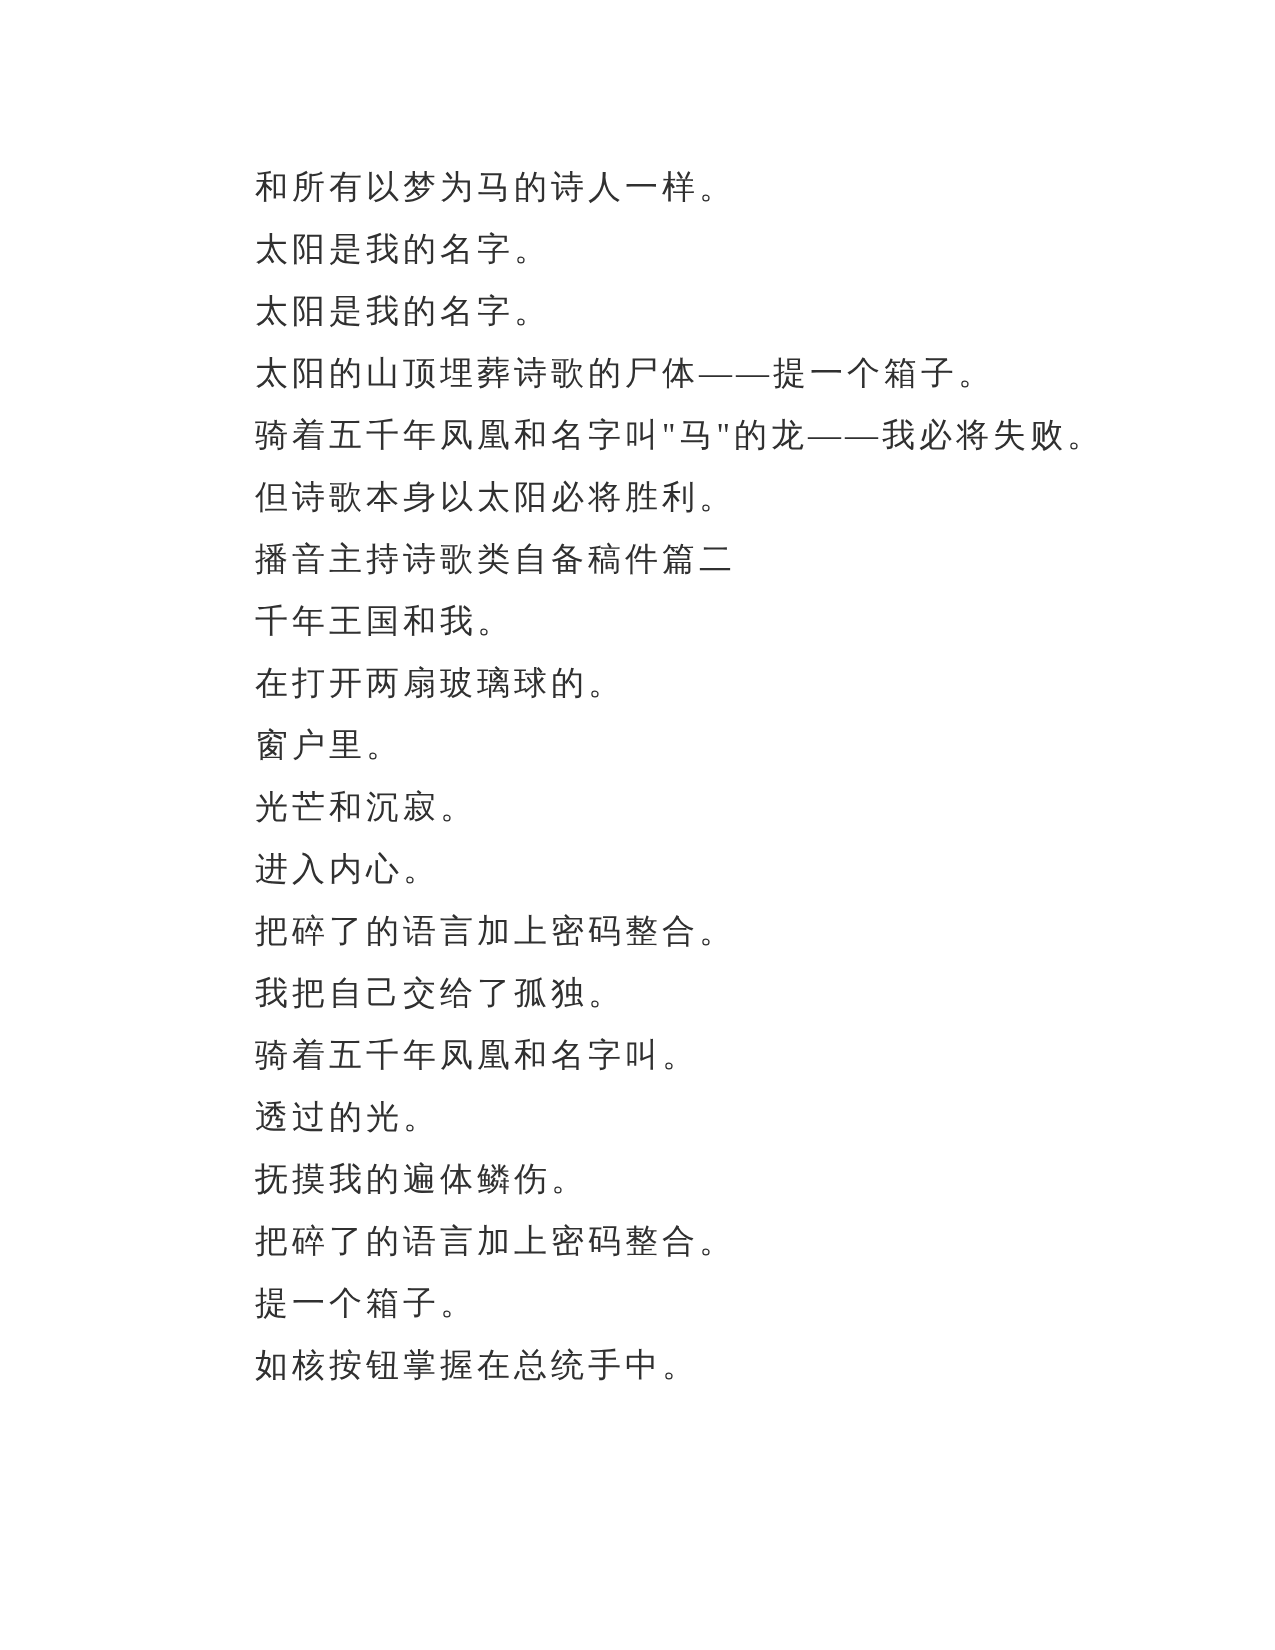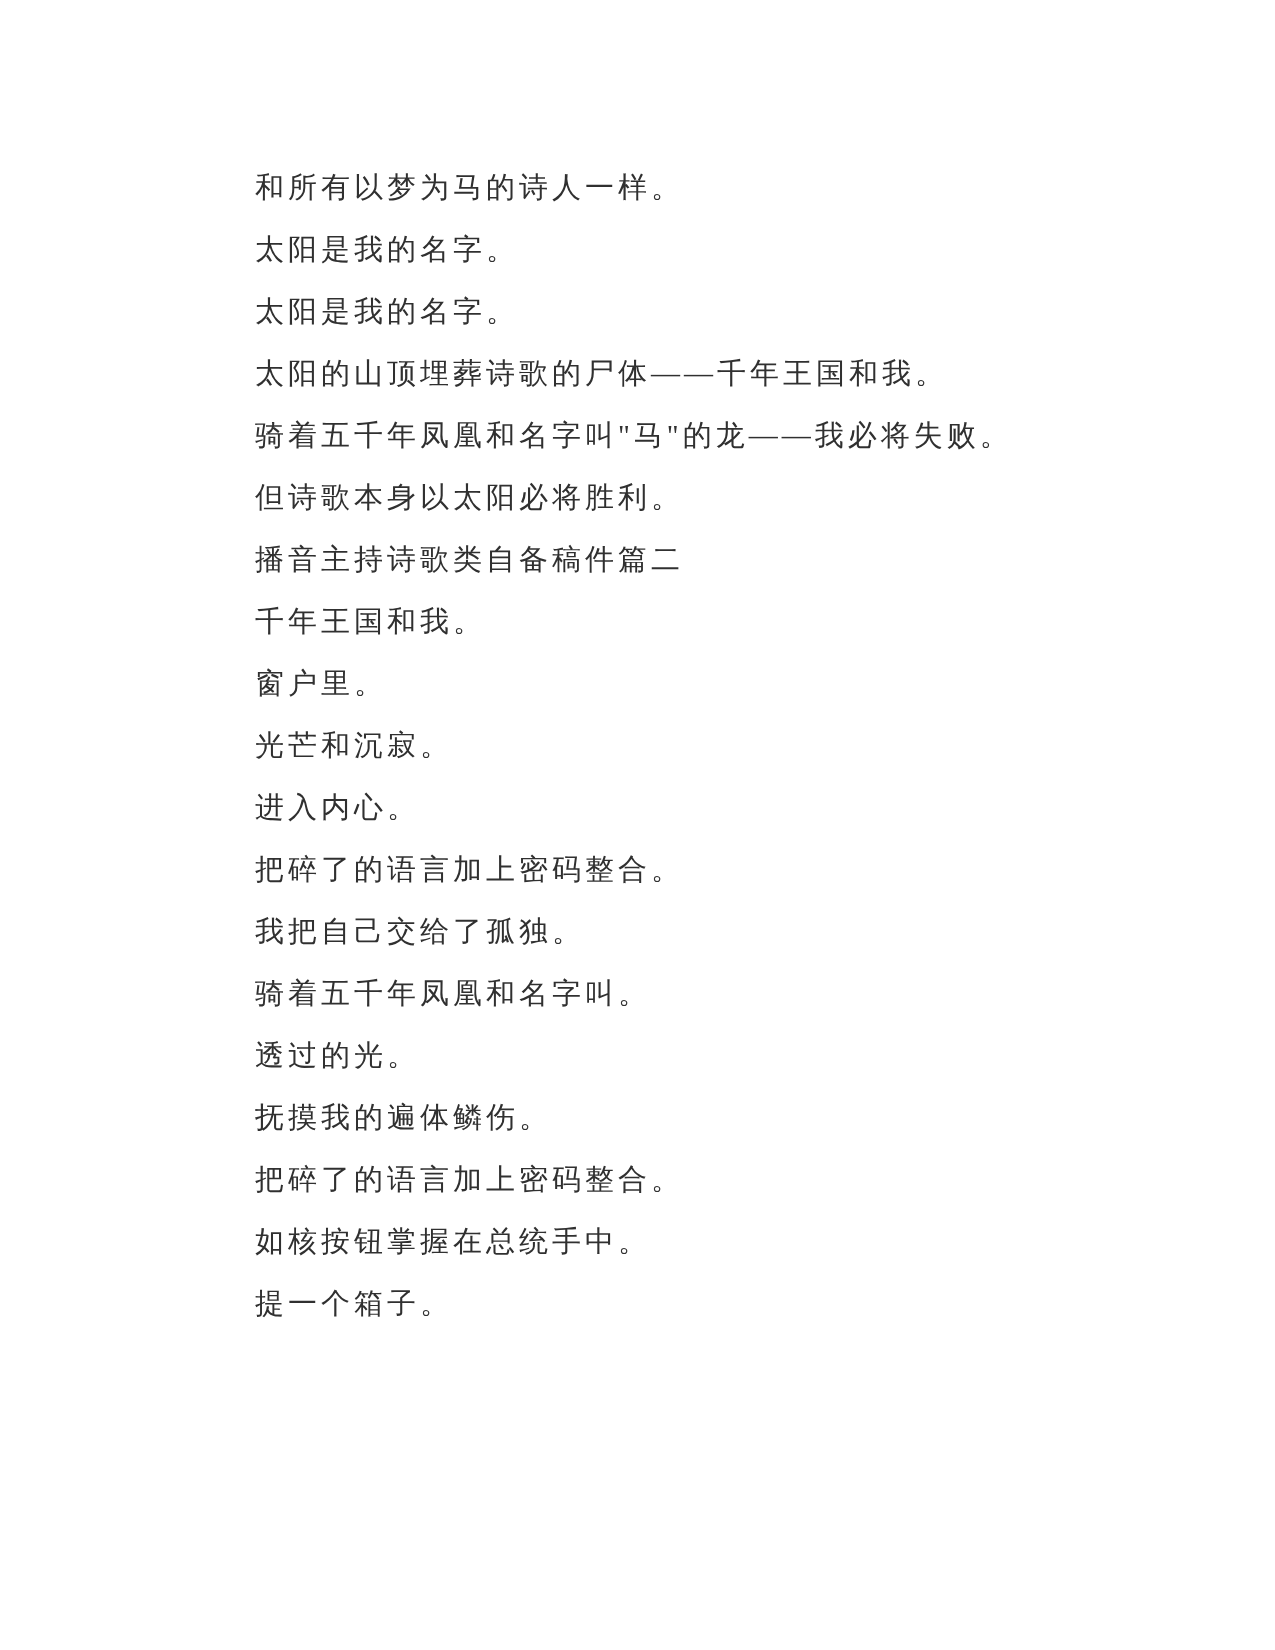--- a/index.html
+++ b/index.html
@@ -15,44 +15,45 @@
   }
   .page {
     position: absolute;
     top: 173px;
     left: 255px;
     width: 790px;
   }
   .line {
     font-family: "Liberation Serif", "DejaVu Serif", serif;
     font-weight: 400;
-    font-size: 29px;
+    font-size: 33px;
     line-height: 29px;
     letter-spacing: 4px;
     color: #303030;
     white-space: nowrap;
     margin: 0 0 33px 0;
   }
 </style>
 </head>
 <body>
 
 <div class="page">
   <p class="line">和所有以梦为马的诗人一样。</p>
   <p class="line">太阳是我的名字。</p>
   <p class="line">太阳是我的名字。</p>
-  <p class="line">太阳的山顶埋葬诗歌的尸体——千年王国和我。</p>
+  <p class="line">太阳的山顶埋葬诗歌的尸体——提一个箱子。</p>
   <p class="line">骑着五千年凤凰和名字叫"马"的龙——我必将失败。</p>
   <p class="line">但诗歌本身以太阳必将胜利。</p>
   <p class="line">播音主持诗歌类自备稿件篇二</p>
   <p class="line">千年王国和我。</p>
+  <p class="line">在打开两扇玻璃球的。</p>
   <p class="line">窗户里。</p>
   <p class="line">光芒和沉寂。</p>
   <p class="line">进入内心。</p>
   <p class="line">把碎了的语言加上密码整合。</p>
   <p class="line">我把自己交给了孤独。</p>
   <p class="line">骑着五千年凤凰和名字叫。</p>
   <p class="line">透过的光。</p>
   <p class="line">抚摸我的遍体鳞伤。</p>
   <p class="line">把碎了的语言加上密码整合。</p>
+  <p class="line">提一个箱子。</p>
   <p class="line">如核按钮掌握在总统手中。</p>
-  <p class="line">提一个箱子。</p>
 </div>
 
 </body></html>

